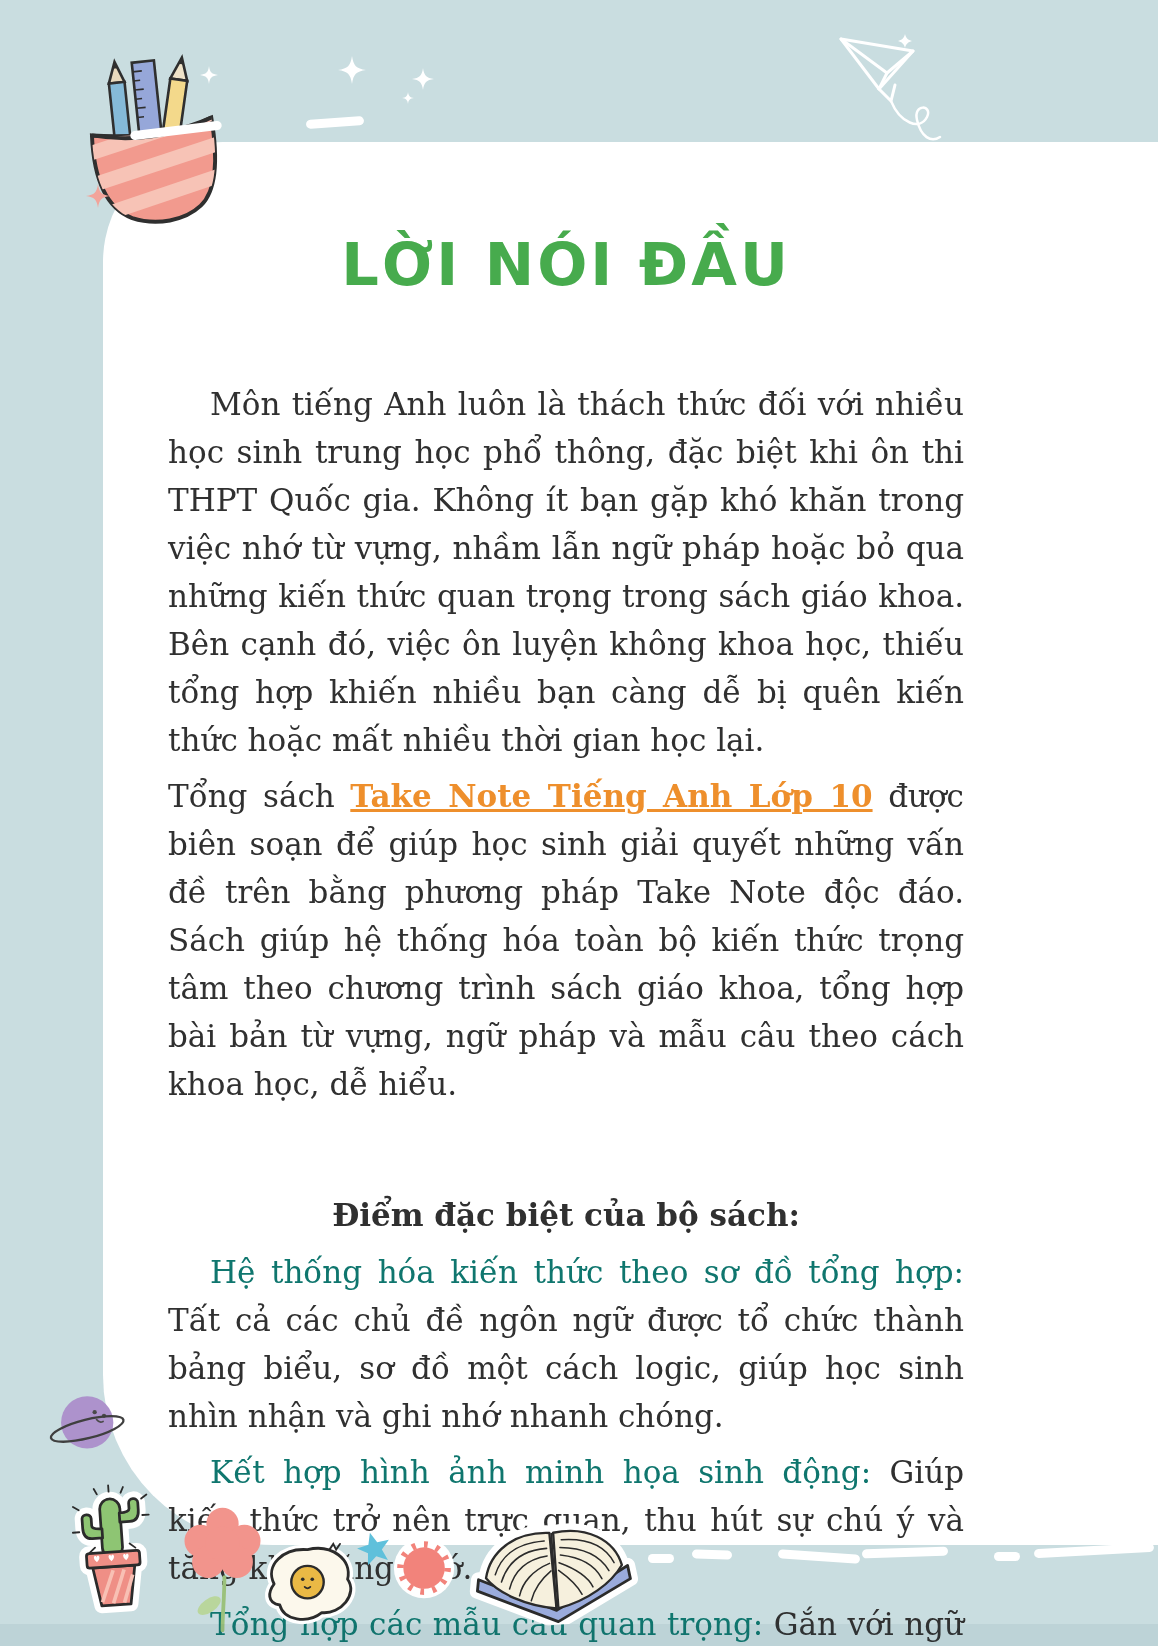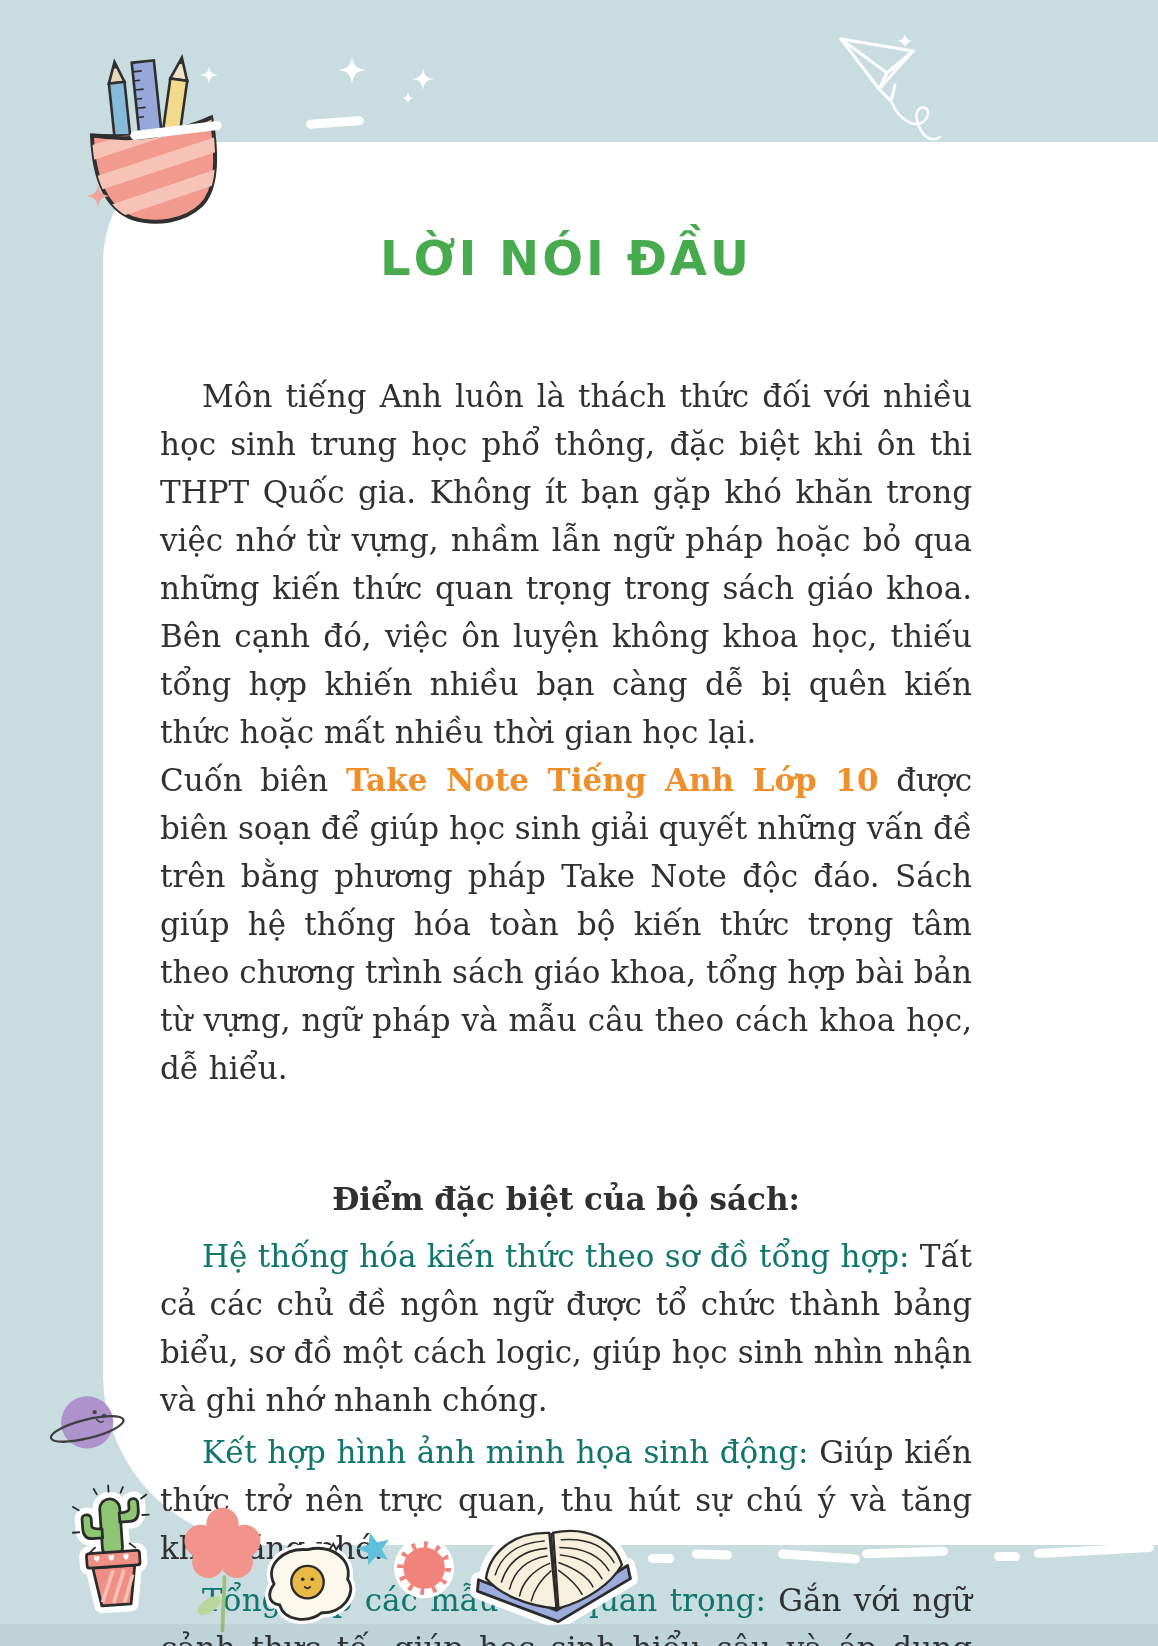--- a/index.html
+++ b/index.html
@@ -21,63 +21,63 @@
     background:rgba(40,90,100,0.07);
   }
   .title-wrap{
     position:absolute;left:160px;top:230px;width:812px;
     text-align:center;
   }
   .title-wrap h1{
     margin:0;
     font-family:"DejaVu Sans", sans-serif;
     font-weight:800;
-    font-size:48px;
+    font-size:59px;
     letter-spacing:3px;
     color:#47ab4d;
   }
   .text-col{
     position:absolute;left:160px;top:372px;width:812px;
     color:#303030;
     font-size:31px;line-height:48px;
     text-align:justify;
   }
-  .text-col p{margin:0;}
+  .text-col p{margin:8px;}
   .indent{text-indent:42px;}
   .para-intro{margin-bottom:45px;}
   .para-book{margin-bottom:0;}
   .features-heading{
     margin-top:83px !important;
     margin-bottom:9px !important;
     font-weight:bold;
     text-align:center;
   }
   .feature{margin-bottom:4px !important;}
   .hl{color:#0f766e;}
-  .hl-bold{color:#ee8f2c;font-weight:bold;}
+  .hl-bold{color:#ee8f2c;font-weight:bold;text-decoration:underline;}
   .deco{position:absolute;}
   .dash{
     position:absolute;background:#ffffff;height:9px;border-radius:8px;
   }
 </style>
 </head>
 <body>
 
 <div class="page">
 
   <div class="content-card"></div>
 
   <div class="title-wrap">
     <h1>LỜI NÓI ĐẦU</h1>
   </div>
 
   <div class="text-col">
     <p class="indent para-intro">Môn tiếng Anh luôn là thách thức đối với nhiều học sinh trung học phổ thông, đặc biệt khi ôn thi THPT Quốc gia. Không ít bạn gặp khó khăn trong việc nhớ từ vựng, nhầm lẫn ngữ pháp hoặc bỏ qua những kiến thức quan trọng trong sách giáo khoa. Bên cạnh đó, việc ôn luyện không khoa học, thiếu tổng hợp khiến nhiều bạn càng dễ bị quên kiến thức hoặc mất nhiều thời gian học lại.</p>
 
-    <p class="para-book"><span>Cuốn biên </span><span class="hl-bold">Take Note Tiếng Anh Lớp 10</span><span> được biên soạn để giúp học sinh giải quyết những vấn đề trên bằng phương pháp Take Note độc đáo. Sách giúp hệ thống hóa toàn bộ kiến thức trọng tâm theo chương trình sách giáo khoa, tổng hợp bài bản từ vựng, ngữ pháp và mẫu câu theo cách khoa học, dễ hiểu.</span></p>
+    <p class="para-book"><span>Tổng sách </span><span class="hl-bold">Take Note Tiếng Anh Lớp 10</span><span> được biên soạn để giúp học sinh giải quyết những vấn đề trên bằng phương pháp Take Note độc đáo. Sách giúp hệ thống hóa toàn bộ kiến thức trọng tâm theo chương trình sách giáo khoa, tổng hợp bài bản từ vựng, ngữ pháp và mẫu câu theo cách khoa học, dễ hiểu.</span></p>
 
     <p class="features-heading">Điểm đặc biệt của bộ sách:</p>
 
     <p class="indent feature"><span class="hl">Hệ thống hóa kiến thức theo sơ đồ tổng hợp:</span><span> Tất cả các chủ đề ngôn ngữ được tổ chức thành bảng biểu, sơ đồ một cách logic, giúp học sinh nhìn nhận và ghi nhớ nhanh chóng.</span></p>
 
     <p class="indent feature"><span class="hl">Kết hợp hình ảnh minh họa sinh động:</span><span> Giúp kiến thức trở nên trực quan, thu hút sự chú ý và tăng khả năng nhớ.</span></p>
 
     <p class="indent feature"><span class="hl">Tổng hợp các mẫu câu quan trọng:</span><span> Gắn với ngữ cảnh thực tế, giúp học sinh hiểu sâu và áp dụng linh hoạt trong bài thi.</span></p>
   </div>
 

